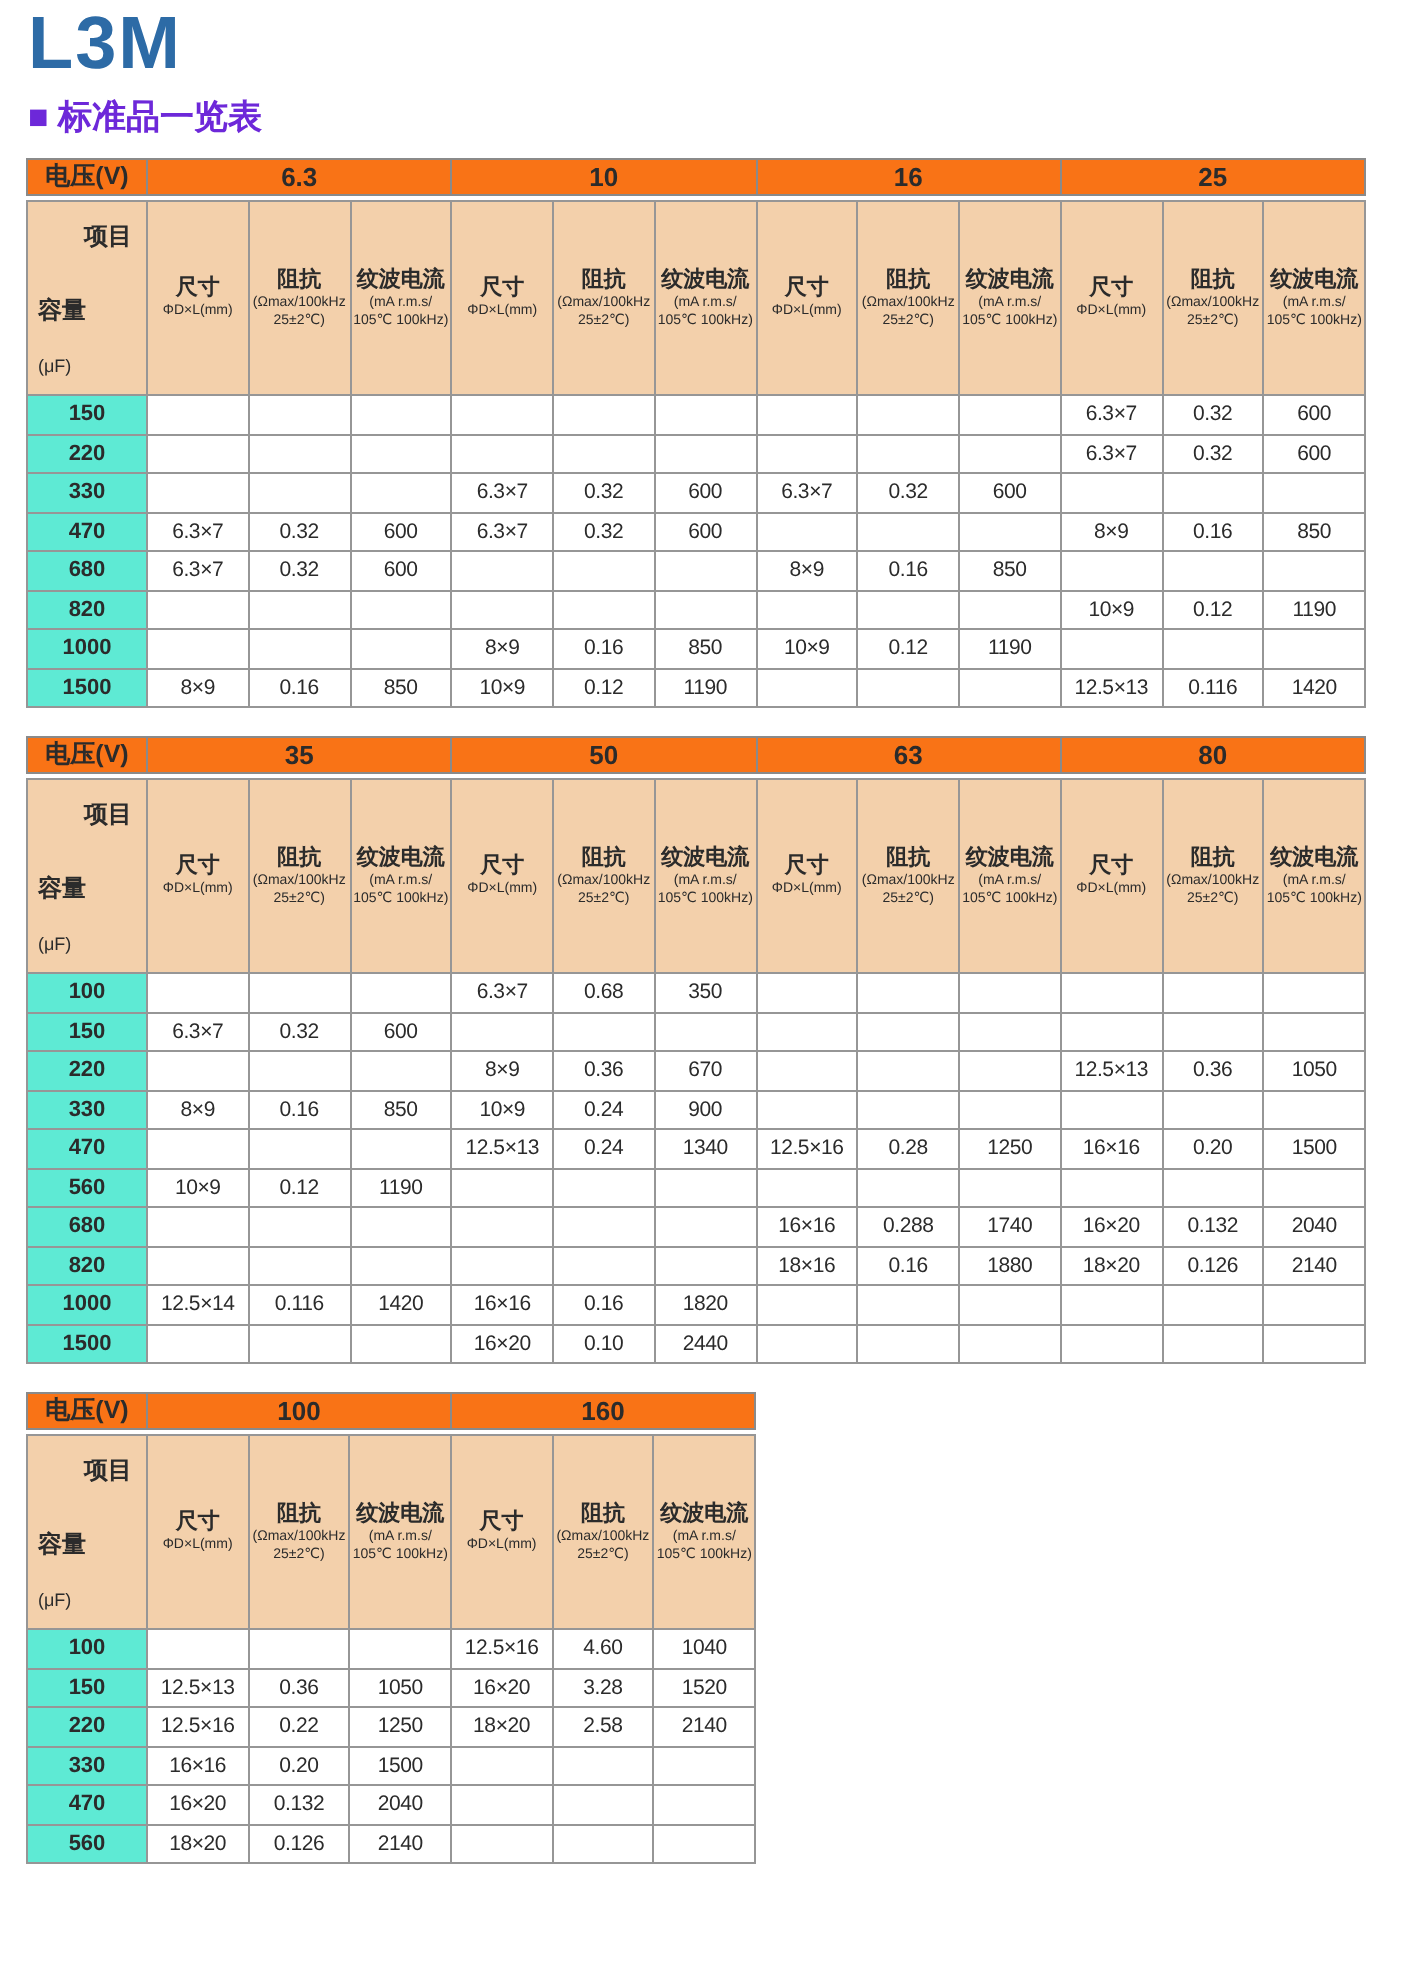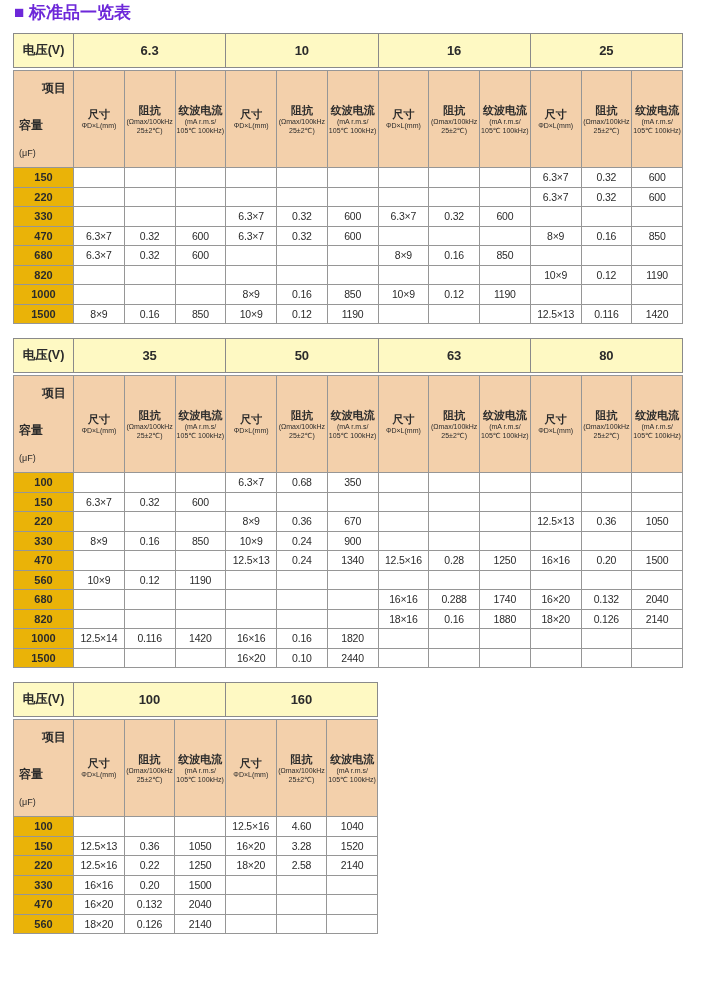--- a/index.html
+++ b/index.html
@@ -40,22 +40,22 @@
     border: 1px solid #969696;
     padding: 0;
     text-align: center;
     vertical-align: middle;
     overflow: hidden;
   }
 
   
   .voltage-table { margin-bottom: 2px; }
   .voltage-table th {
-    height: 34px;
-    background: #fef9c3;
+    height: 18px;
+    background: #f97316;
     border-color: #8a8a8a;
   }
   .voltage-table { border: 1px solid #6e6e6e; }
   .voltage-label-cell { font-size: 12.5px; font-weight: 700; }
   .voltage-value-cell { font-size: 13px;  font-weight: 600; }
 
   .main-table { border: 1px solid #6e6e6e; }
   .spec-table-section { margin-bottom: 14px; }
 
   
@@ -80,35 +80,36 @@
   .diag-capacity {
     position: absolute; left: 5px; bottom: 8px;
     text-align: left;
   }
   .diag-capacity .cap-word { display: block; font-size: 12px; font-weight: 700; line-height: 13px; }
   .diag-capacity .cap-unit { display: block; font-size: 9px;  font-weight: 400; line-height: 11px; margin-top: 16px; }
 
   
   .data-row { height: 19.5px; }
   .capacity-cell {
-    background: #eab308;
+    background: #5eead4;
     font-size: 11px;
     font-weight: 700;
   }
   .value-cell {
     background: #ffffff;
     font-size: 10.5px;
     font-weight: 400;
     letter-spacing: -0.2px;
   }
 </style>
 </head>
 <body>
 
 <div class="page">
+  <h1 class="logo">L3M</h1>
   <h2 class="section-title">■ 标准品一览表</h2>
 
   <section class="spec-table-section">
       <table class="voltage-table tbl-wide">
         <colgroup>
           <col style="width: 60px;">
           <col>
           <col>
           <col>
           <col>

